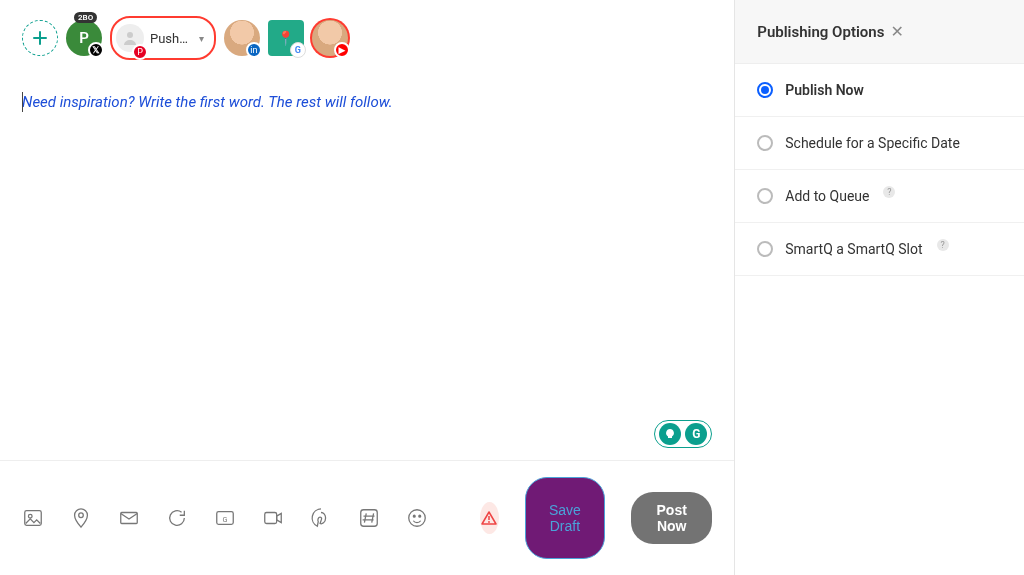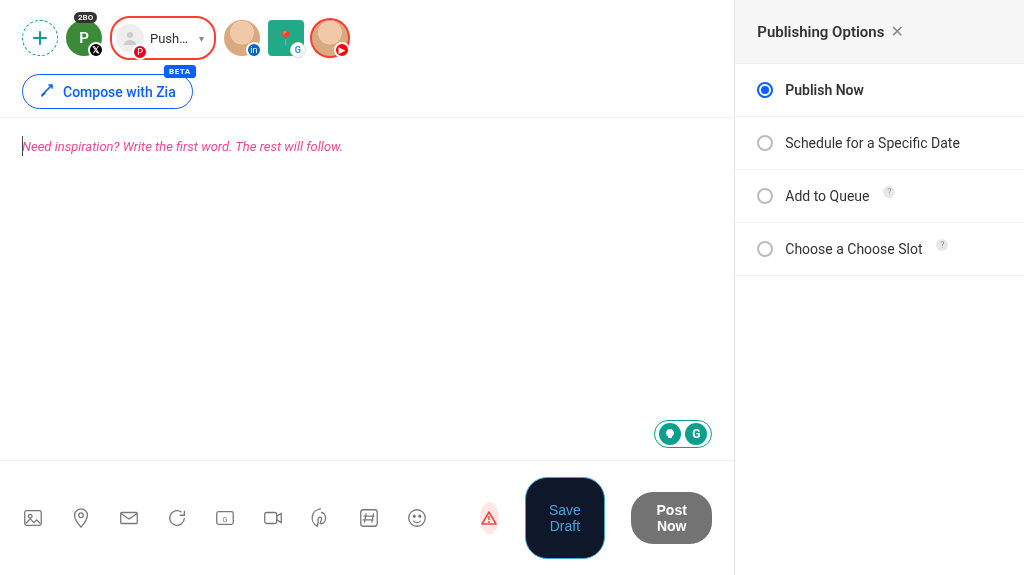--- a/index.html
+++ b/index.html
@@ -35,34 +35,34 @@
   .pill-label { font-size: 13px; color: #333; max-width: 44px; overflow: hidden; text-overflow: ellipsis; white-space: nowrap; }
   .pill-caret { position: absolute; right: 10px; color: #888; font-size: 10px; }
   .face { background-image: radial-gradient(circle at 50% 35%, #f2c9a8 0 40%, #d9a97f 41% 100%); }
   .pin-square { background:#2a8; border-radius:4px; width:36px; height:36px; display:inline-flex; align-items:center; justify-content:center; position:relative; font-weight:700; color:#ff5252; font-size:14px; box-shadow:0 0 0 2px #fff; }
   
   .compose-row { padding: 0 22px 8px 22px; border-bottom: 1px solid #f0f0f0; }
   .zia-btn { position: relative; display: inline-flex; align-items: center; gap: 8px; border: 1.5px solid #0b5fff; color: #0b5fff; border-radius: 22px; padding: 7px 16px; font-size: 14px; font-weight: 500; cursor: pointer; }
   .zia-badge { position: absolute; top: -10px; right: -4px; background: #0b5fff; color: #fff; font-size: 8px; font-weight: 700; padding: 2px 5px; border-radius: 3px; letter-spacing: .5px; }
   
   .editor { flex: 1; position: relative; padding: 18px 22px; }
-  .placeholder { color: #ec4899; font-style: italic; font-size: 13px; }
+  .placeholder { color: #1d4ed8; font-style: italic; font-size: 15px; }
   .caret { position: absolute; left: 22px; top: 18px; width: 1px; height: 20px; background: #444; animation: blink 1s step-end infinite; }
   @keyframes blink { 50% { opacity: 0; } }
   .float-tools { position: absolute; right: 22px; bottom: 12px; display: flex; gap: 4px; align-items: center; background:#fff; border:1px solid #0b9f8e; border-radius: 14px; padding:2px 4px; }
   .ft-circle { width: 22px; height: 22px; border-radius: 50%; display:inline-flex; align-items:center; justify-content:center; font-size:12px; font-weight:700; }
   .ft-bulb { background:#0b9f8e; color:#fff; }
   .ft-g { background:#0b9f8e; color:#fff; }
   
   .bottom { border-top: 1px solid #eee; display: flex; align-items: center; padding: 16px 22px; gap: 26px; }
   .tool-icon { color: #777; cursor: pointer; width: 22px; height: 22px; display: inline-flex; align-items: center; justify-content: center; }
   .tool-icon svg { width: 22px; height: 22px; stroke: #777; fill: none; stroke-width: 1.4; }
   .spacer { flex: 1; }
   .warn { width: 32px; height: 32px; border-radius: 50%; background: #fde8e5; display: inline-flex; align-items: center; justify-content: center; color: #e44; font-size: 14px; }
-  .btn-outline { border: 1px solid #4aa3d9; color: #4aa3d9; border-radius: 22px; padding: 24px 20px; font-size: 14px; background: #0f172a; cursor: pointer; }
+  .btn-outline { border: 1px solid #4aa3d9; color: #4aa3d9; border-radius: 22px; padding: 24px 20px; font-size: 14px; background: #701a75; cursor: pointer; }
   .btn-primary { border: none; background: #737373; color: #fff; border-radius: 22px; padding: 10px 22px; font-size: 14px; font-weight: 600; cursor: pointer; }
 </style>
 </head>
 <body>
 
 <div class="app">
   <div class="main">
 
     <div class="topbar">
       <div class="circle add-circle">
@@ -91,31 +91,20 @@
       </div>
       <div class="pin-square">
         <span>📍</span>
         <span class="mini-net net-g">G</span>
       </div>
       <div class="circle avatar face red-ring">
         <span class="mini-net net-yt">▶</span>
       </div>
     </div>
 
-    <div class="compose-row">
-      <div class="zia-btn">
-        <span class="zia-badge">BETA</span>
-        <span>
-          <svg width="16" height="16" viewBox="0 0 16 16">
-              <path d="M3 13 L13 3 M10 3h3v3 M6 11 L3 14" stroke="#0b5fff" stroke-width="1.6" fill="none" stroke-linecap="round"></path>
-            </svg>
-        </span>
-        <span>Compose with Zia</span>
-      </div>
-    </div>
 
     <div class="editor">
       <span class="caret"></span>
       <span class="placeholder">Need inspiration? Write the first word. The rest will follow.</span>
       <div class="float-tools">
         <span class="ft-circle ft-bulb">
           <svg width="12" height="12" viewBox="0 0 12 12">
               <path d="M6 1a4 4 0 0 0-2 7.4V10h4V8.4A4 4 0 0 0 6 1z" fill="#fff"></path>
             </svg>
         </span>
@@ -206,17 +195,17 @@
       <span class="radio"></span>
       <span>Schedule for a Specific Date</span>
     </div>
     <div class="option-row">
       <span class="radio"></span>
       <span>Add to Queue</span>
       <span class="info-dot">?</span>
     </div>
     <div class="option-row">
       <span class="radio"></span>
-      <span>Choose a Choose Slot</span>
+      <span>SmartQ a SmartQ Slot</span>
       <span class="info-dot">?</span>
     </div>
   </div>
 </div>
 
 </body></html>

